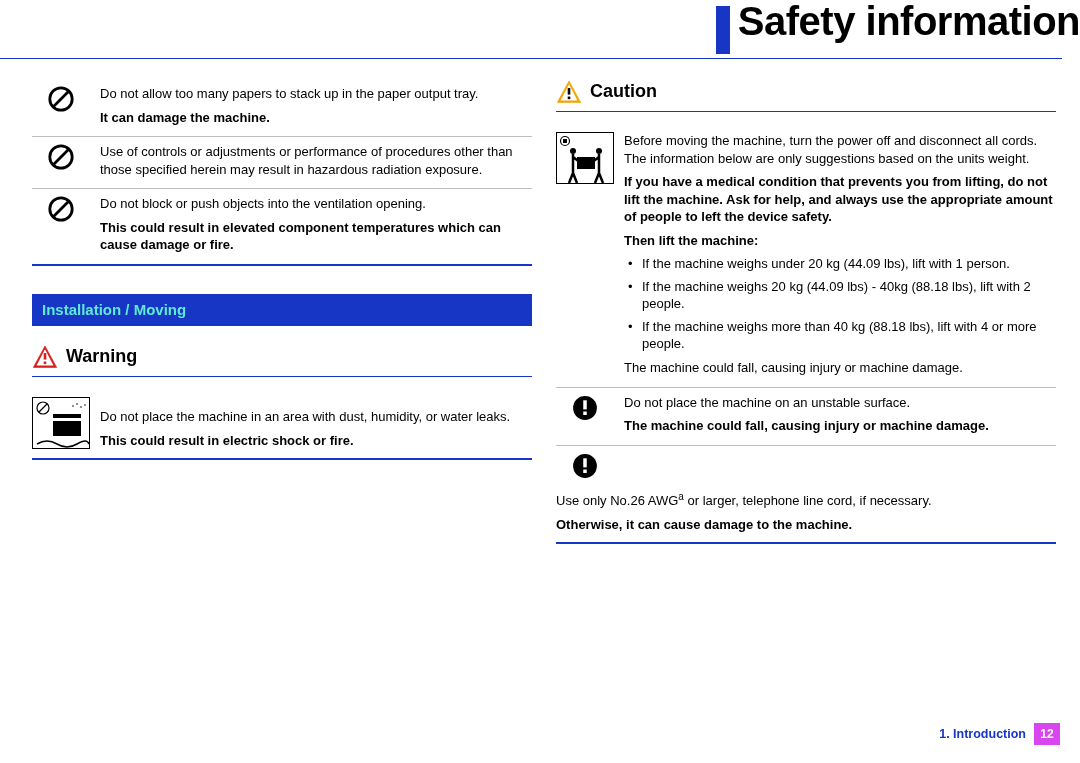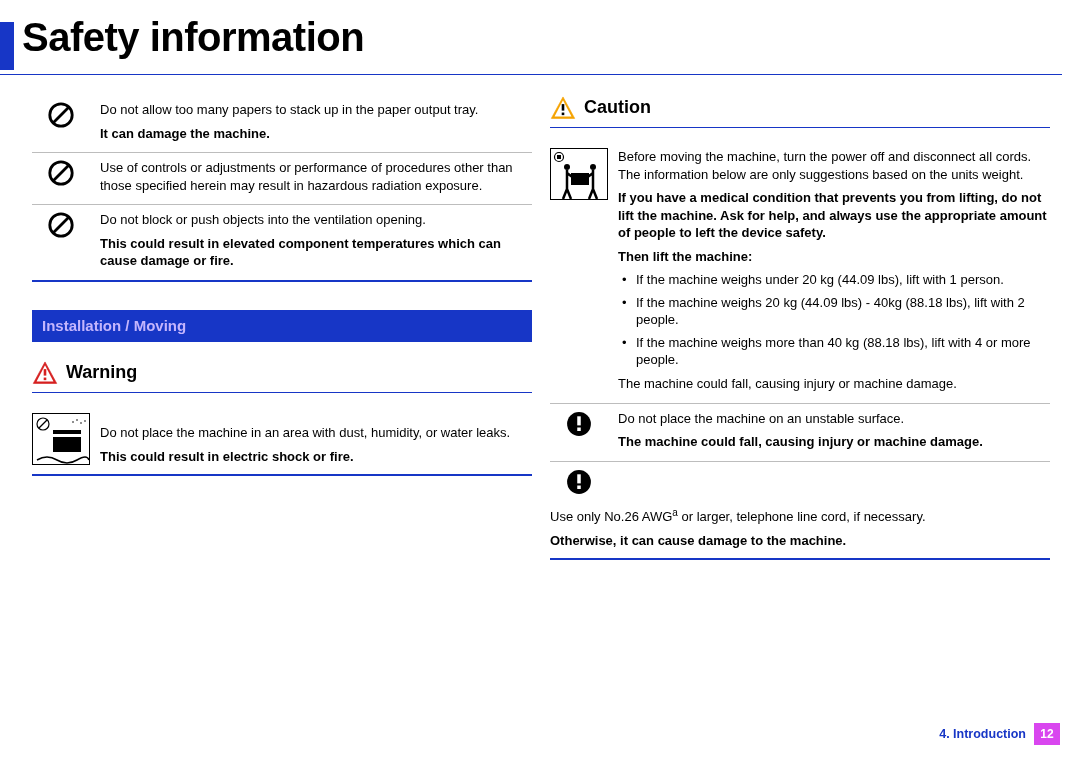--- a/index.html
+++ b/index.html
@@ -8,21 +8,22 @@
     height: 763px;
     background: #fff;
     font-family: "Segoe UI", Arial, sans-serif;
     color: #000;
     position: relative;
     overflow: hidden;
   }
   .title-wrap {
     display: flex;
     align-items: flex-start;
-    padding-top: 16px;
+    padding-top: 0;
+    justify-content: flex-end;
   }
   .blue-tab {
     width: 14px;
     height: 48px;
     background: #1736c6;
     margin-top: 6px;
   }
   .page-title {
     font-size: 40px;
     font-weight: 700;
@@ -30,21 +31,21 @@
     margin-left: 8px;
     line-height: 1.05;
   }
   .title-underline {
     height: 1px;
     background: #1736c6;
     margin: 4px 18px 0 0;
   }
   .columns {
     display: flex;
-    gap: 18px;
+    gap: 24px;
     padding: 20px 18px 0 32px;
   }
   .col {
     width: 500px;
     font-size: 13px;
     line-height: 1.35;
   }
   .row {
     display: flex;
     gap: 10px;
@@ -64,21 +65,21 @@
   .text-cell p + p { margin-top: 6px; font-weight: bold; }
   .prohibit-icon svg, .mandatory-icon svg { width:28px; height:28px; }
   .pic-box {
     width:58px; height:52px;
     border:1.5px solid #000;
     position:relative;
     background:#fff;
   }
   .section-bar {
     background:#1736c6;
-    color:#c4b5fd;
+    color:#5eead4;
     font-weight:700;
     font-size:15px;
     padding:6px 10px;
     margin: 28px 0 18px 0;
   }
   .warn-head, .caution-head {
     display:flex;
     align-items:flex-start;
     gap:8px;
     font-size:18px;
@@ -266,15 +267,15 @@
         <p id="awg-line">Use only No.26 AWG<sup>a</sup> or larger, telephone line cord, if necessary.</p>
         <p>Otherwise, it can cause damage to the machine.</p>
       </div>
     </div>
     <div class="heavy-sep"></div>
 
   </div>
 </div>
 
 <div class="footer">
-  <span>4. Introduction</span>
+  <span>1. Introduction</span>
   <span class="page-num">12</span>
 </div>
 
 </body></html>

